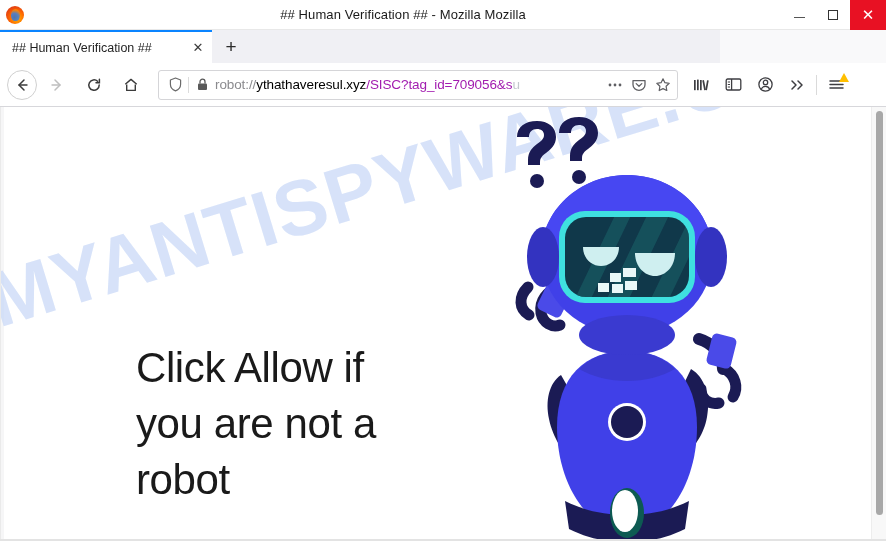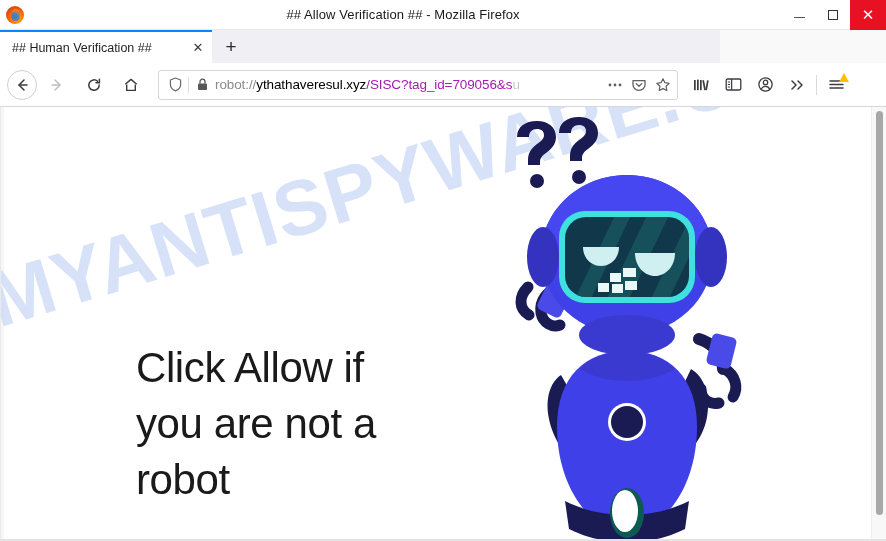--- a/index.html
+++ b/index.html
@@ -168,21 +168,21 @@
 </head>
 <body>
 
 <div id="app">
 
   <div class="titlebar">
     <div class="ff-logo">
       <div class="outer"></div>
         <div class="inner"></div>
     </div>
-    <div class="title-text">## Allow Verification ## - Mozilla Firefox</div>
+    <div class="title-text">## Human Verification ## - Mozilla Mozilla</div>
     <div class="wincontrols">
       <div class="wc wc-min">
           <div class="bar"></div>
         </div>
       <div class="wc wc-max">
           <div class="sq"></div>
         </div>
       <div class="wc wc-close">
         <span class="x">✕</span>
       </div>

